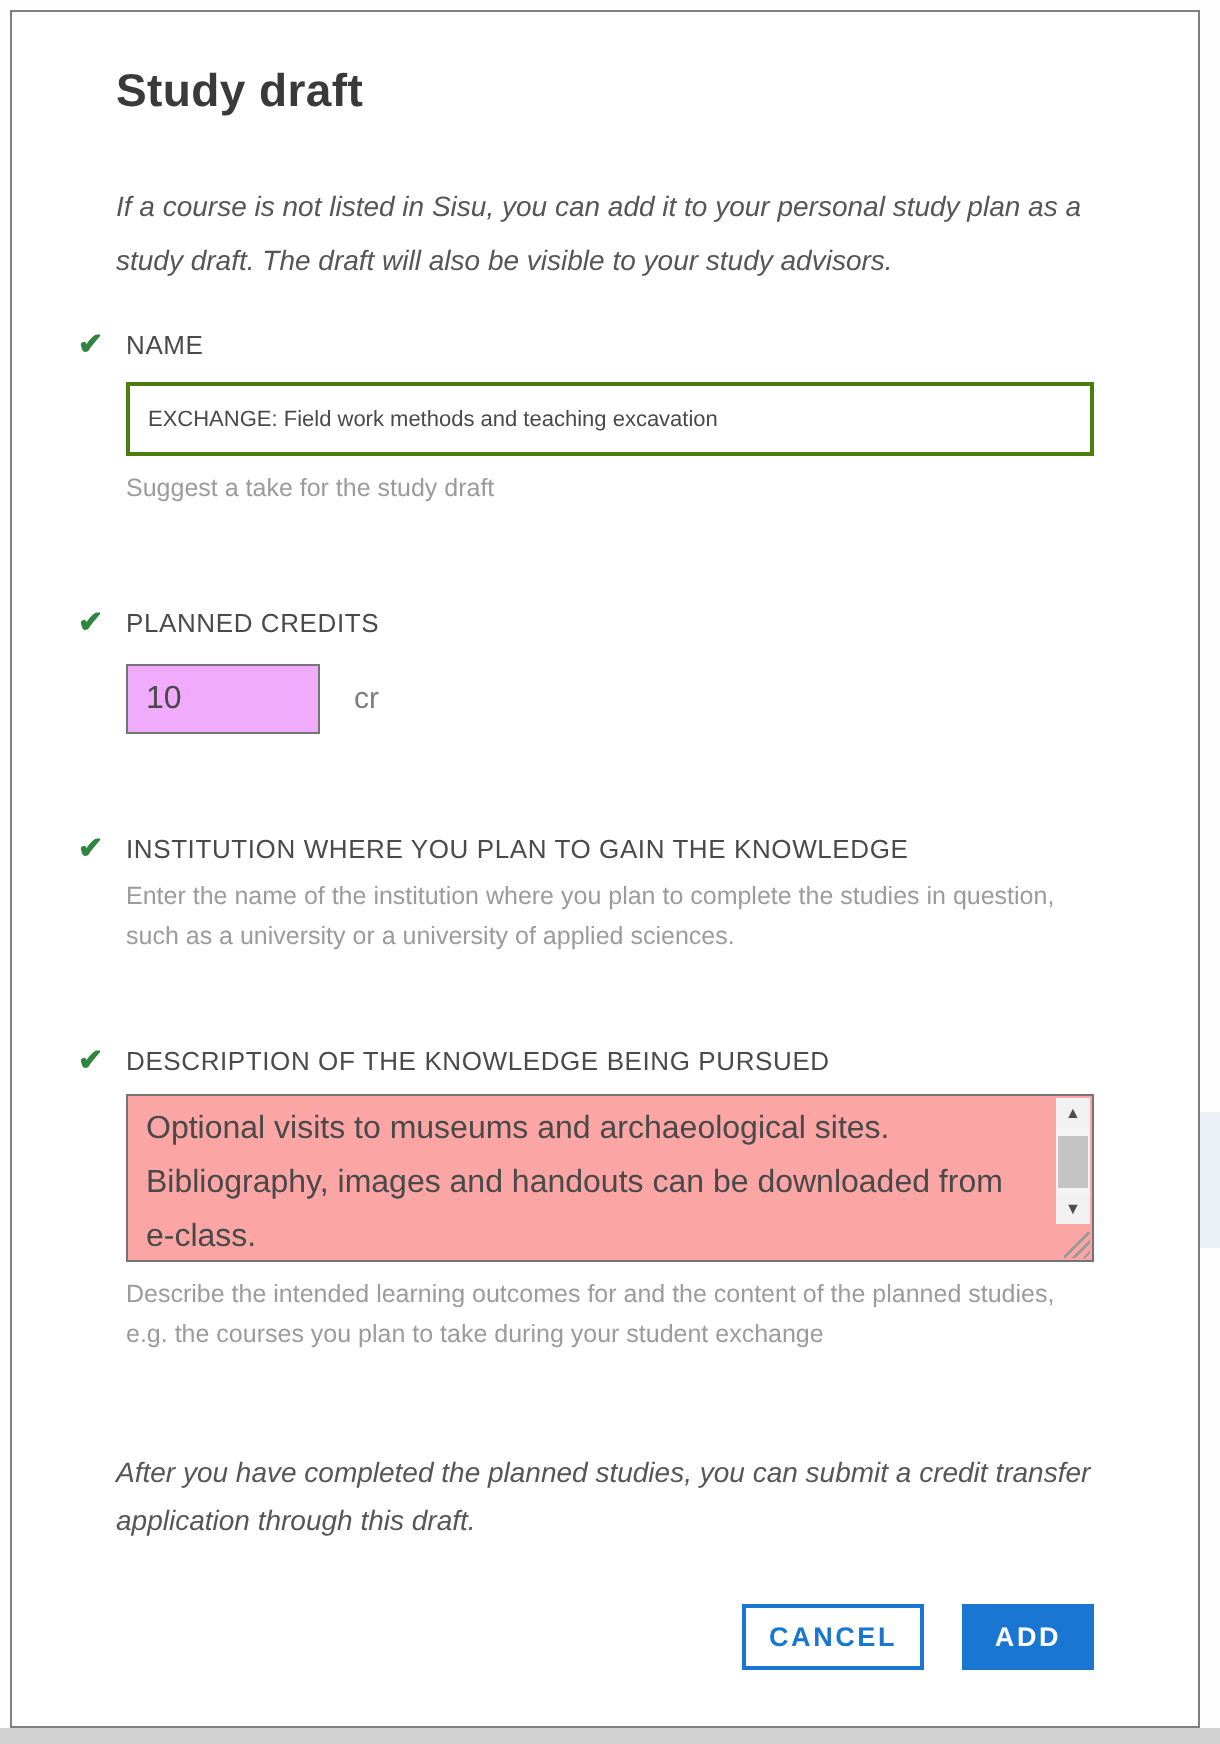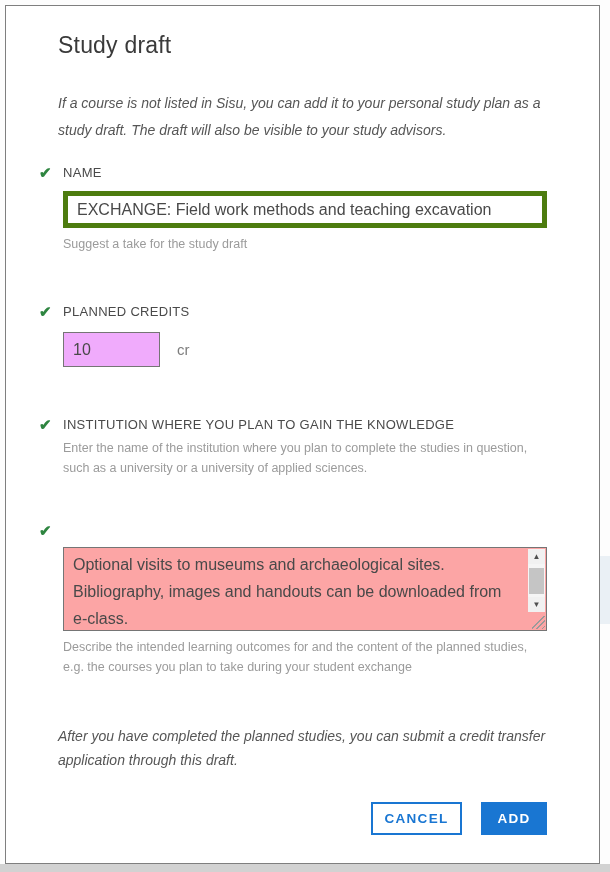--- a/index.html
+++ b/index.html
@@ -26,21 +26,21 @@
     position: absolute;
     left: 5px; top: 5px;
     width: 595px; height: 859px;
     background: #ffffff;
     border: 1px solid #7f7f7f;
     padding: 26px 52px 0 52px;
     overflow: hidden;
   }
   .dialog-title {
     font-size: 23px;
-    font-weight: normal;
+    font-weight: bold;
     color: #3a3a3a;
     letter-spacing: 0.2px;
   }
   .intro-text {
     margin-top: 31px;
     font-size: 14px;
     font-style: italic;
     color: #565656;
     line-height: 27px;
   }
@@ -65,26 +65,26 @@
   .field-label {
     font-size: 13px;
     color: #4a4a4a;
     letter-spacing: 0.3px;
   }
   .text-input {
     display: block;
     margin-top: 11px;
     width: 100%;
     height: 37px;
-    border: 5px solid #4d7c0f;
+    border: 2px solid #4d7c0f;
     border-radius: 0;
     background: #fff;
     padding: 0 9px;
     font-family: "Liberation Sans", sans-serif;
-    font-size: 16px;
+    font-size: 11px;
     color: #494949;
     outline: none;
   }
   .credits-row {
     display: flex;
     align-items: center;
     margin-top: 13px;
   }
   .credits-input {
     width: 97px;
@@ -236,20 +236,21 @@
     <div class="label-row">
       <span class="check-icon">✔</span>
       <span class="field-label">INSTITUTION WHERE YOU PLAN TO GAIN THE KNOWLEDGE</span>
     </div>
     <div class="helper-text">Enter the name of the institution where you plan to complete the studies in question, such as a university or a university of applied sciences.</div>
   </div>
 
   <div class="field field-description">
     <div class="label-row">
       <span class="check-icon">✔</span>
+      <span class="field-label">DESCRIPTION OF THE KNOWLEDGE BEING PURSUED</span>
     </div>
     <div class="fake-textarea">
       <div class="fake-textarea-text">Optional visits to museums and archaeological sites. Bibliography, images and handouts can be downloaded from e-class.</div>
       <div class="scrollbar">
         <div class="scroll-btn scroll-up">▲</div>
         <div class="scroll-thumb"></div>
         <div class="scroll-btn scroll-down">▼</div>
       </div>
       <div class="resize-grip"></div>
     </div>

